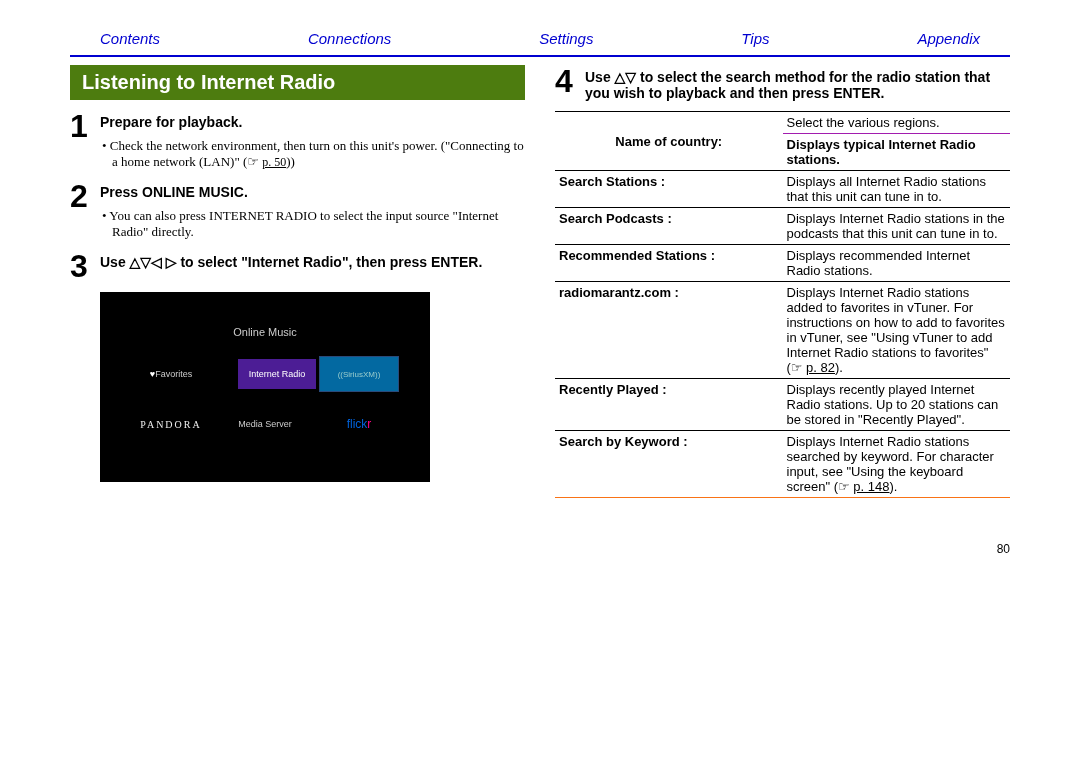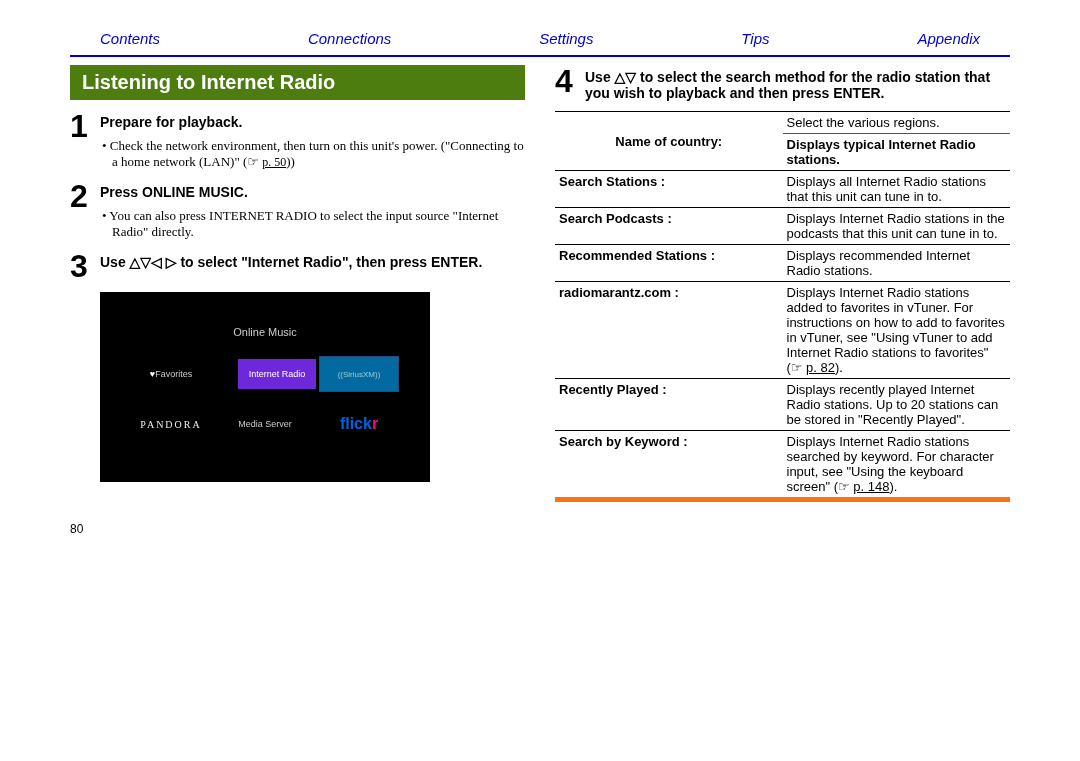--- a/index.html
+++ b/index.html
@@ -111,59 +111,59 @@
   .tile {
     width: 78px;
     height: 30px;
     display:flex;
     align-items:center;
     justify-content:center;
     font-size:9px;
     color:#ccc;
   }
   .tile.selected {
-    background:#6d28d9;
+    background:#4c1d95;
     color:#fff;
     margin-left:24px;
   }
   .fav::before { content:"♥ "; color:#fff; }
   .sirius {
     border:1px solid #2a4a7a;
     background:#0369a1;
     font-size:8px;
     color:#9cc;
     padding:2px 4px;
     width:70px;
   }
   .pandora { font-family: serif; letter-spacing:2px; font-size:10px; color:#eee;}
-  .flickr { font-weight:bold; font-size:16px;}
+  .flickr { font-weight:normal; font-size:12px;}
   .flickr .f1{color:#0063dc;}
   .flickr .f2{color:#ff0084;}
   
   table.opts {
     border-collapse: collapse;
     width: 100%;
     font-size: 13px;
     margin-top:6px;
   }
   table.opts td {
     border-top: 1px solid #000;
     padding: 3px 4px;
     vertical-align: top;
   }
-  table.opts tr:last-child td { border-bottom: 5px solid #f97316; }
+  table.opts tr:last-child td { border-bottom: 1px solid #f97316; }
   table.opts td:first-child {
     font-weight: bold;
     width: 150px;
   }
   .arrows { font-family: sans-serif; }
   .pagenum {
-    text-align:left;
+    text-align:right;
     font-size:12px;
-    margin-top:20px;
+    margin-top:44px;
   }
   .hand { font-size:12px; }
 </style>
 </head>
 <body>
 
 <div class="page">
   <div class="topnav">
     <a href="#">Contents</a>
     <a href="#">Connections</a>

